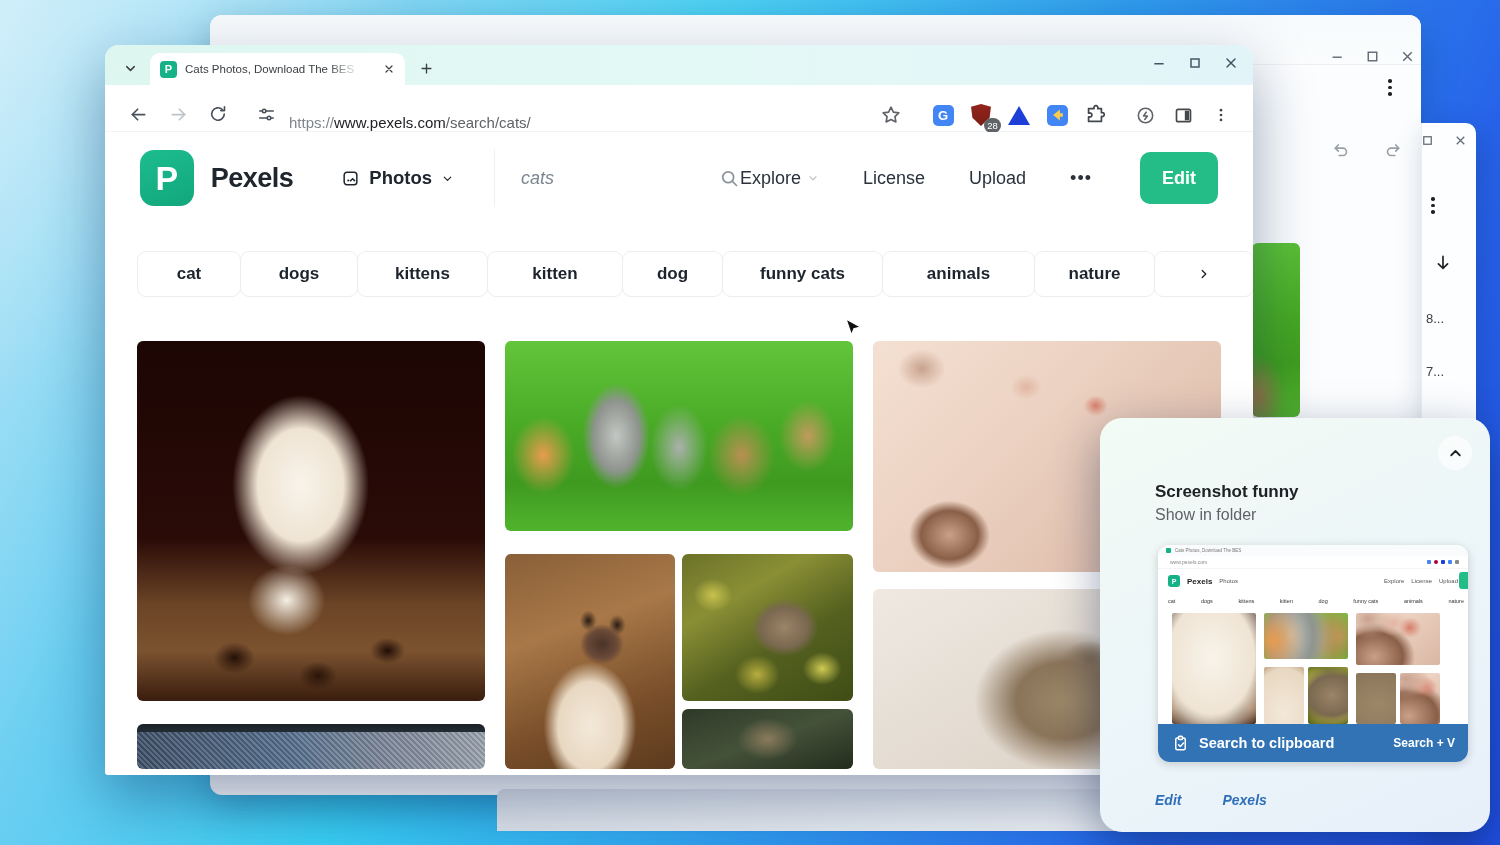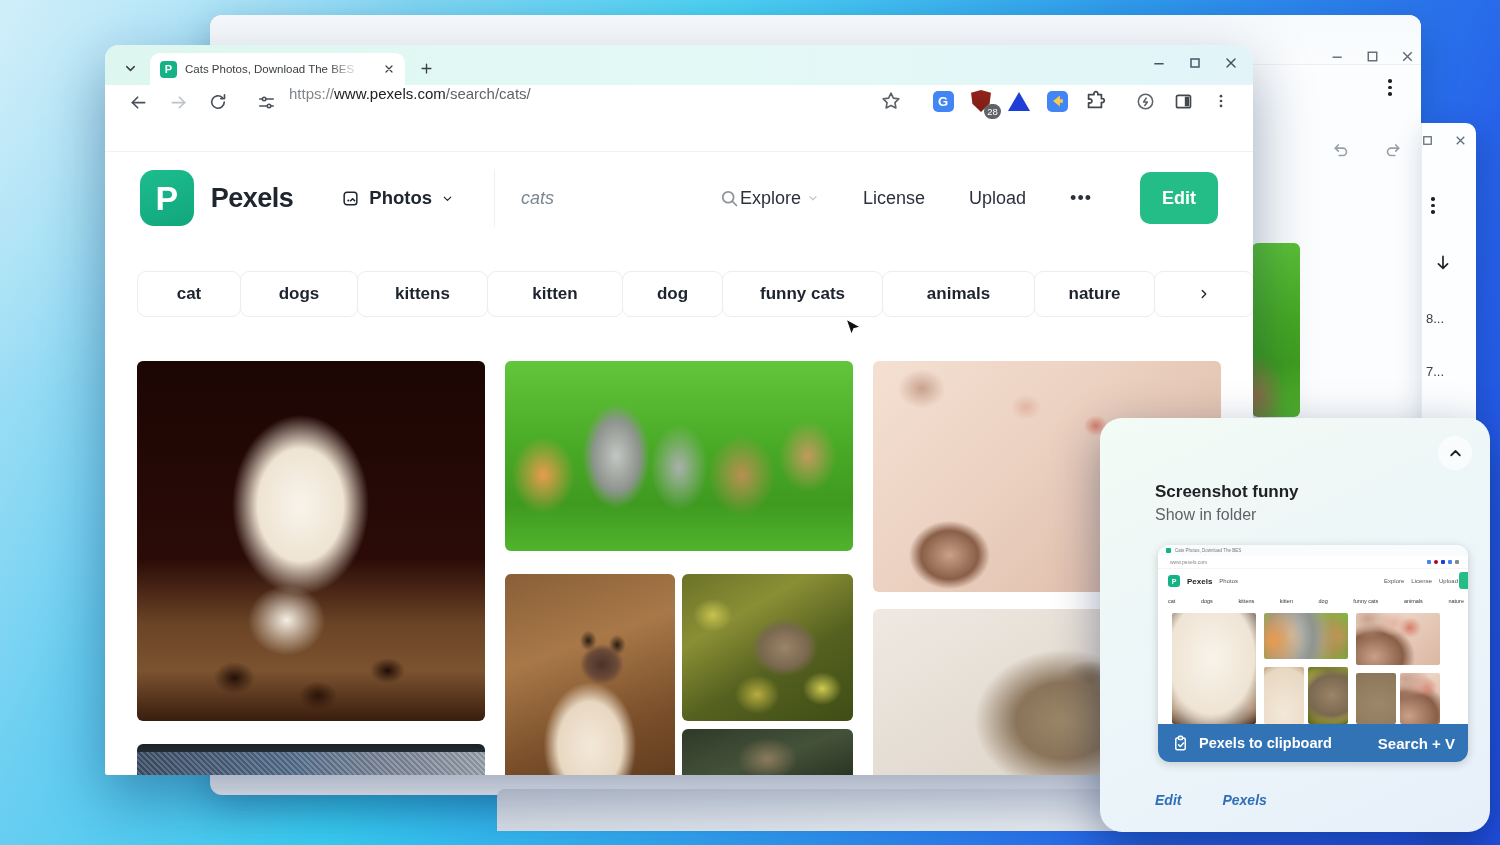--- a/index.html
+++ b/index.html
@@ -44,21 +44,21 @@
     border-radius:10px 10px 0 0; display:flex; align-items:center; padding:0 10px; gap:8px; }
   .favicon { width:17px; height:17px; border-radius:4px; background:#15b287; color:#fff; font-size:11px; font-weight:bold;
     display:flex; align-items:center; justify-content:center; flex:0 0 auto; }
   .tab-title { font-size:11.5px; color:#3c4043; white-space:nowrap; overflow:hidden; width:175px;
     -webkit-mask-image:linear-gradient(90deg,#000 82%,transparent 100%);
             mask-image:linear-gradient(90deg,#000 82%,transparent 100%); }
   .strip-btn { position:absolute; top:8px; width:30px; height:30px; display:flex; align-items:center; justify-content:center; border-radius:50%; }
   .win-ctrls { position:absolute; right:10px; top:6px; display:flex; gap:12px; }
   .win-ctrls span { width:24px; height:24px; display:flex; align-items:center; justify-content:center; }
 
-  .toolbar { position:relative; height:67px; background:#fff; display:flex; align-items:flex-start; padding:0 16px; border-bottom:1px solid #f0f2f4; }
+  .toolbar { position:relative; height:47px; background:#fff; display:flex; align-items:flex-end; padding:0 16px; border-bottom:1px solid #f0f2f4; }
   .tb-ico { width:34px; height:34px; display:flex; align-items:center; justify-content:center; border-radius:50%; flex:0 0 auto; }
   .url { margin-left:6px; font-size:15px; white-space:nowrap; }
   .url .scheme { color:#80868b; } .url .domain { color:#202124; } .url .path { color:#5f6368; }
   .tb-right { margin-left:auto; display:flex; align-items:center; gap:6px; }
   .ext { position:relative; width:32px; height:32px; display:flex; align-items:center; justify-content:center; }
   .ext-translate { width:21px; height:21px; border-radius:5px; background:#4285f4; color:#fff; font-size:13px; font-weight:bold;
      display:flex; align-items:center; justify-content:center; }
   .ext-shield { width:20px; height:22px; background:linear-gradient(180deg,#93241c,#7a1d15);
      clip-path:polygon(50% 0, 100% 12%, 93% 62%, 50% 100%, 7% 62%, 0 12%); }
   .badge { position:absolute; right:-4px; bottom:-2px; min-width:17px; height:15px; border-radius:8px; background:#606469;
@@ -158,21 +158,21 @@
   .mini-logo { width:12px; height:12px; border-radius:3px; background:#15b287; color:#fff; font-size:7px; font-weight:bold; display:flex; align-items:center; justify-content:center; }
   .mini-brand { font-size:8px; font-weight:bold; color:#222; }
   .mini-nav { font-size:6px; color:#555; }
   .mini-join { position:absolute; right:0; top:27px; width:9px; height:17px; border-radius:3px 0 0 3px; background:#24bd87; }
   .mini-tags { position:absolute; left:10px; right:4px; top:48px; height:16px; display:flex; align-items:center; justify-content:space-between; }
   .mini-tags span { font-size:5.5px; color:#333; }
   .mini .mp { position:absolute; border-radius:2px; }
 
   .clipbar { position:absolute; left:0; bottom:0; width:310px; height:38px; background:#3173b4; display:flex; align-items:center; padding:0 13px; gap:9px; }
   .clipbar .lab { color:#fff; font-size:14.5px; font-weight:600; }
-  .clipbar .key { margin-left:auto; color:#fff; font-size:15px; font-weight:600; }
+  .clipbar .key { margin-left:auto; color:#fff; font-size:12px; font-weight:600; }
   .notif-actions { position:absolute; left:55px; top:374px; display:flex; gap:41px; }
   .notif-actions span { font-size:14px; font-weight:bold; color:#2f6fba;font-style:italic; }
 
   .cursor { position:absolute; left:845px; top:318px; z-index:60; }
 </style>
 </head>
 <body>
 
 <div id="screen">
 
@@ -478,21 +478,21 @@
         <div class="mp ph-p3" style="left:242px; top:128px; width:40px; height:51px"></div>
       </div>
       <div class="clipbar">
         <span>
           <svg width="19" height="19" viewBox="0 0 24 24" fill="none" stroke="#fff" stroke-width="1.9" stroke-linecap="round" stroke-linejoin="round">
             <rect x="6" y="5" width="12" height="15" rx="2"></rect>
               <rect x="9.5" y="3" width="5" height="4" rx="1" fill="#3173b4" stroke="#fff"></rect>
               <path d="M9.5 13.5l2.3 2.3 4-4.3"></path>
             </svg>
           </span>
-        <span class="lab">Pexels to clipboard</span>
+        <span class="lab">Search to clipboard</span>
         <span class="key">Search + V</span>
       </div>
     </div>
 
     <div class="notif-actions">
       <span>Edit</span>
       <span>Pexels</span>
     </div>
   </div>
 

